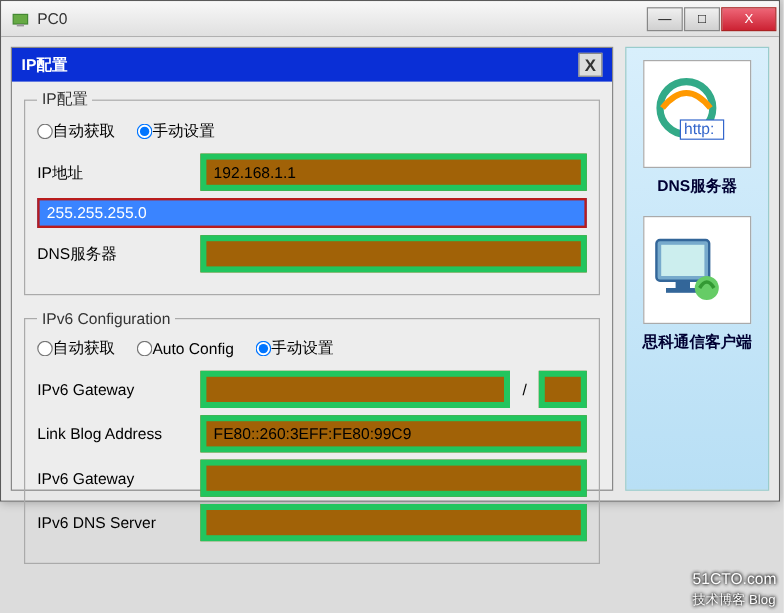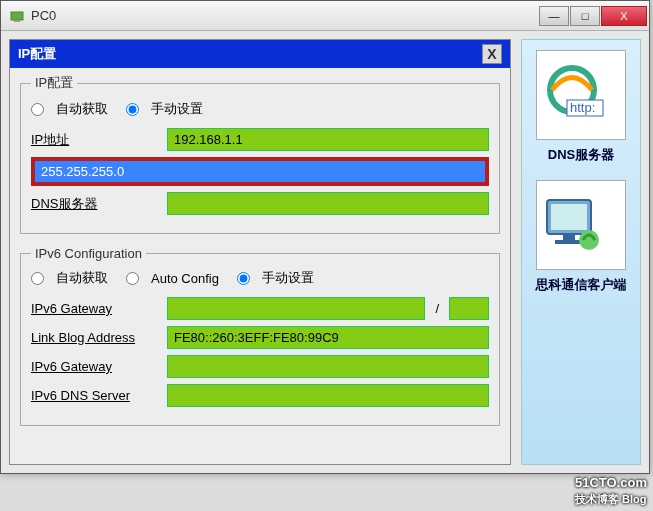--- a/index.html
+++ b/index.html
@@ -1,43 +1,43 @@
 <!DOCTYPE html>
 <html><head>
 <meta charset="utf-8">
 <style>
 * { box-sizing: border-box; margin: 0; padding: 0; font-family: "Microsoft YaHei", Arial, sans-serif; font-size: 13px; }
 body { background: #dcdcdc; width: 653px; height: 511px; overflow: hidden; }
-.window { width: 650px; height: 474px; background: #f0f0f0; border: 1px solid #5a5a5a; box-shadow: 0 0 8px rgba(0,0,0,0.3); }
+.window { width: 650px; height: 418px; background: #f0f0f0; border: 1px solid #5a5a5a; box-shadow: 0 0 8px rgba(0,0,0,0.3); }
 .titlebar { height: 30px; background: linear-gradient(#f8f8f8, #e0e0e0); border-bottom: 1px solid #b0b0b0; display: flex; align-items: center; padding: 0 2px 0 8px; }
 .titlebar .icon { width: 16px; height: 16px; margin-right: 6px; }
 .titlebar .title { flex: 1; color: #333; }
 .win-btns { display: flex; }
 .win-btn { width: 30px; height: 20px; margin-left: 1px; display: flex; align-items: center; justify-content: center; background: linear-gradient(#f0f0f0,#d0d0d0); border: 1px solid #888; font-size: 11px; }
 .win-btn.close { width: 46px; background: linear-gradient(#e67, #c23); color: #fff; border-color: #a22; }
 .body { display: flex; height: calc(100% - 30px); padding: 8px; gap: 10px; background: #e8e8e8; }
 .left { flex: 1; }
 .right { width: 120px; background: linear-gradient(#d8effc, #b8dff5); padding: 10px 6px; display: flex; flex-direction: column; align-items: center; gap: 6px; border: 1px solid #9cc; }
 .right-icon { width: 90px; height: 90px; background: #fff; border: 1px solid #aaa; display: flex; align-items: center; justify-content: flex-start; }
 .right-label { font-weight: bold; color: #003; margin-bottom: 10px; text-align: center; }
 .panel { background: #ededed; border: 1px solid #888; height: 100%; }
 .panel-head { background: #0a2fd6; color: #fff; font-size: 18px; font-weight: bold; padding: 4px 8px; display: flex; justify-content: space-between; align-items: center; }
 .panel-head .x { width: 20px; height: 20px; background: #ddd; color: #333; display: flex; align-items: center; justify-content: center; border: 1px solid #888; font-size: 14px; }
 .panel-body { padding: 6px 10px; }
 fieldset { border: 1px solid #aaa; padding: 8px 10px 12px; margin-bottom: 12px; }
 legend { color: #333; padding: 0 4px; }
 .radio-row { display: flex; gap: 18px; margin-bottom: 10px; align-items: center; }
-.radio-row label { display: flex; align-items: center; gap: 12px; }
+.radio-row label { display: flex; align-items: center; gap: 0; }
 .form-row { display: flex; align-items: center; margin-bottom: 6px; gap: 6px; }
-.form-row .lbl { width: 130px; text-decoration: underline; }
-.form-row input[type=text] { flex: 1; padding: 3px 6px; border: 1px solid #22c55e; background: #84cc16; font-size: 13px; }
-.form-row input.sel { background: #3a84ff; color: #fff; border: 4px solid #b91c1c; }
+.form-row .lbl { width: 130px; }
+.form-row input[type=text] { flex: 1; padding: 3px 6px; border: 5px solid #22c55e; background: #a16207; font-size: 13px; }
+.form-row input.sel { background: #3a84ff; color: #fff; border: 2px solid #b91c1c; }
 .form-row input.slash-before { width: 40px; flex: 0 0 40px; }
 .slash { padding: 0 4px; }
-.watermark { position: absolute; right: 6px; bottom: 4px; color: #fff; text-shadow: 0 0 3px #000, 0 0 3px #000; font-size: 18px; font-weight: bold; pointer-events: none; }
+.watermark { position: absolute; right: 6px; bottom: 4px; color: #fff; text-shadow: 0 0 3px #000, 0 0 3px #000; font-size: 18px; font-weight: normal; pointer-events: none; }
 .watermark small { font-size: 11px; display: block; }
 .container { position: relative; width: 653px; height: 511px; }
 </style>
 </head>
 <body>
 
 <div class="container">
 <div class="window">
   <div class="titlebar">
     <span class="icon">

